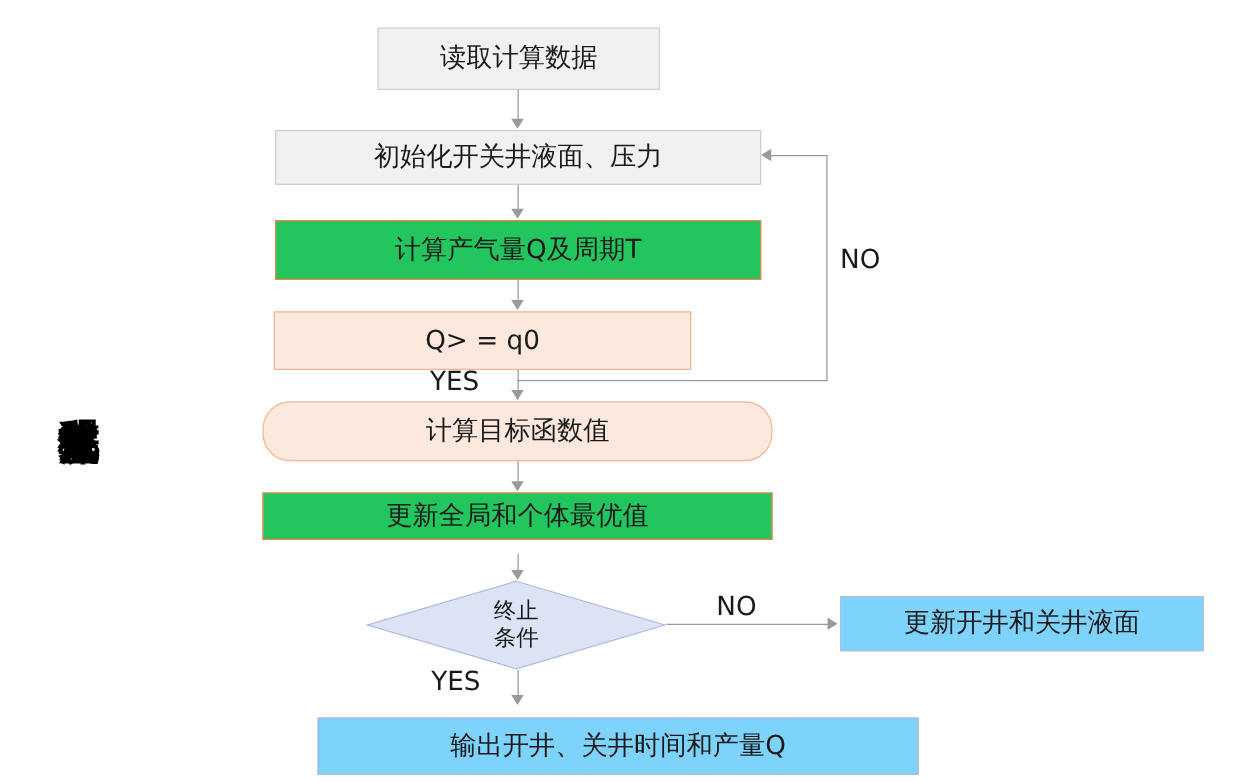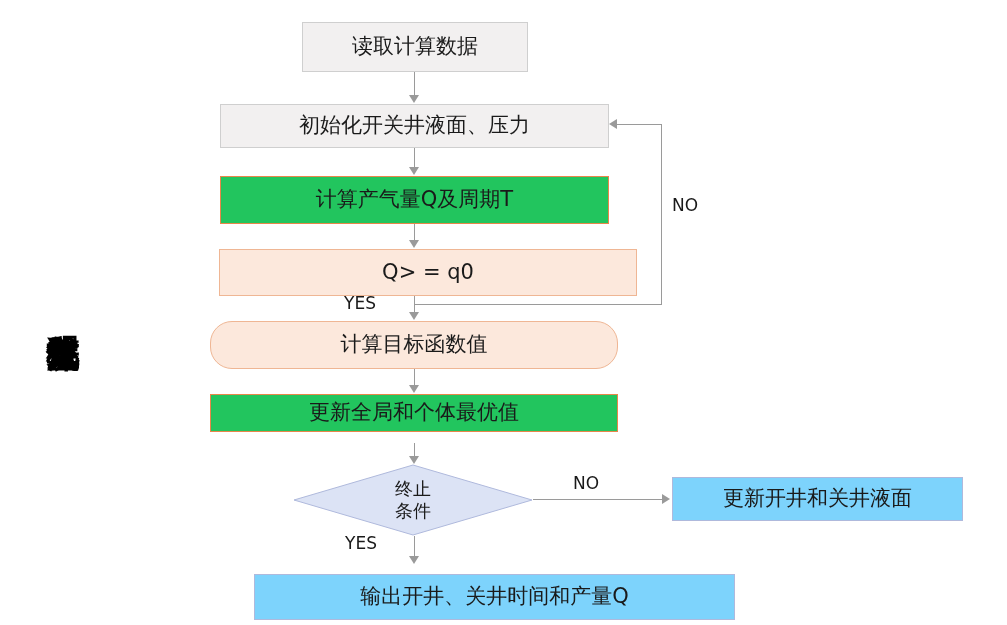--- a/index.html
+++ b/index.html
@@ -110,40 +110,40 @@
   .arrow-right {
     position: absolute;
     width: 0; height: 0;
     border-top: 5px solid transparent;
     border-bottom: 5px solid transparent;
     border-left: 8px solid #9a9a9a;
   }
   
   .edge-label {
     position: absolute;
-    font-size: 17px;
+    font-size: 21px;
     color: #1a1a1a;
     white-space: nowrap;
     text-align: right;
   }
 </style>
 </head>
 <body>
 
 <div id="canvas">
 
   <div class="side-title">柱塞优化算法流程</div>
 
   <div class="node gray" style="left:302px; top:22px; width:226px; height:50px;">读取计算数据</div>
 
   <div class="node gray" style="left:220px; top:104px; width:389px; height:44px;">初始化开关井液面、压力</div>
 
   <div class="node orange" style="left:220px; top:176px; width:389px; height:48px;">计算产气量Q及周期T</div>
 
-  <div class="node orange-soft" style="left:219px; top:249px; width:418px; height:47px;">Q&gt; = q0</div>
+  <div class="node orange-soft" style="left:219px; top:249px; width:334px; height:47px;">Q&gt; = q0</div>
 
   <div class="node orange-soft" style="left:210px; top:321px; width:408px; height:48px;border-radius:22px;">计算目标函数值</div>
 
   <div class="node orange" style="left:210px; top:394px; width:408px; height:38px;">更新全局和个体最优值</div>
 
   <div class="diamond-wrap" style="left:293px; top:464px; width:240px; height:72px;">
     <svg width="240" height="72" viewBox="0 0 240 72">
       <polygon points="120,1 239,36 120,71 1,36" fill="#DCE3F5" stroke="#AFB9DC" stroke-width="1"></polygon>
     </svg>
     <div class="diamond-label">

